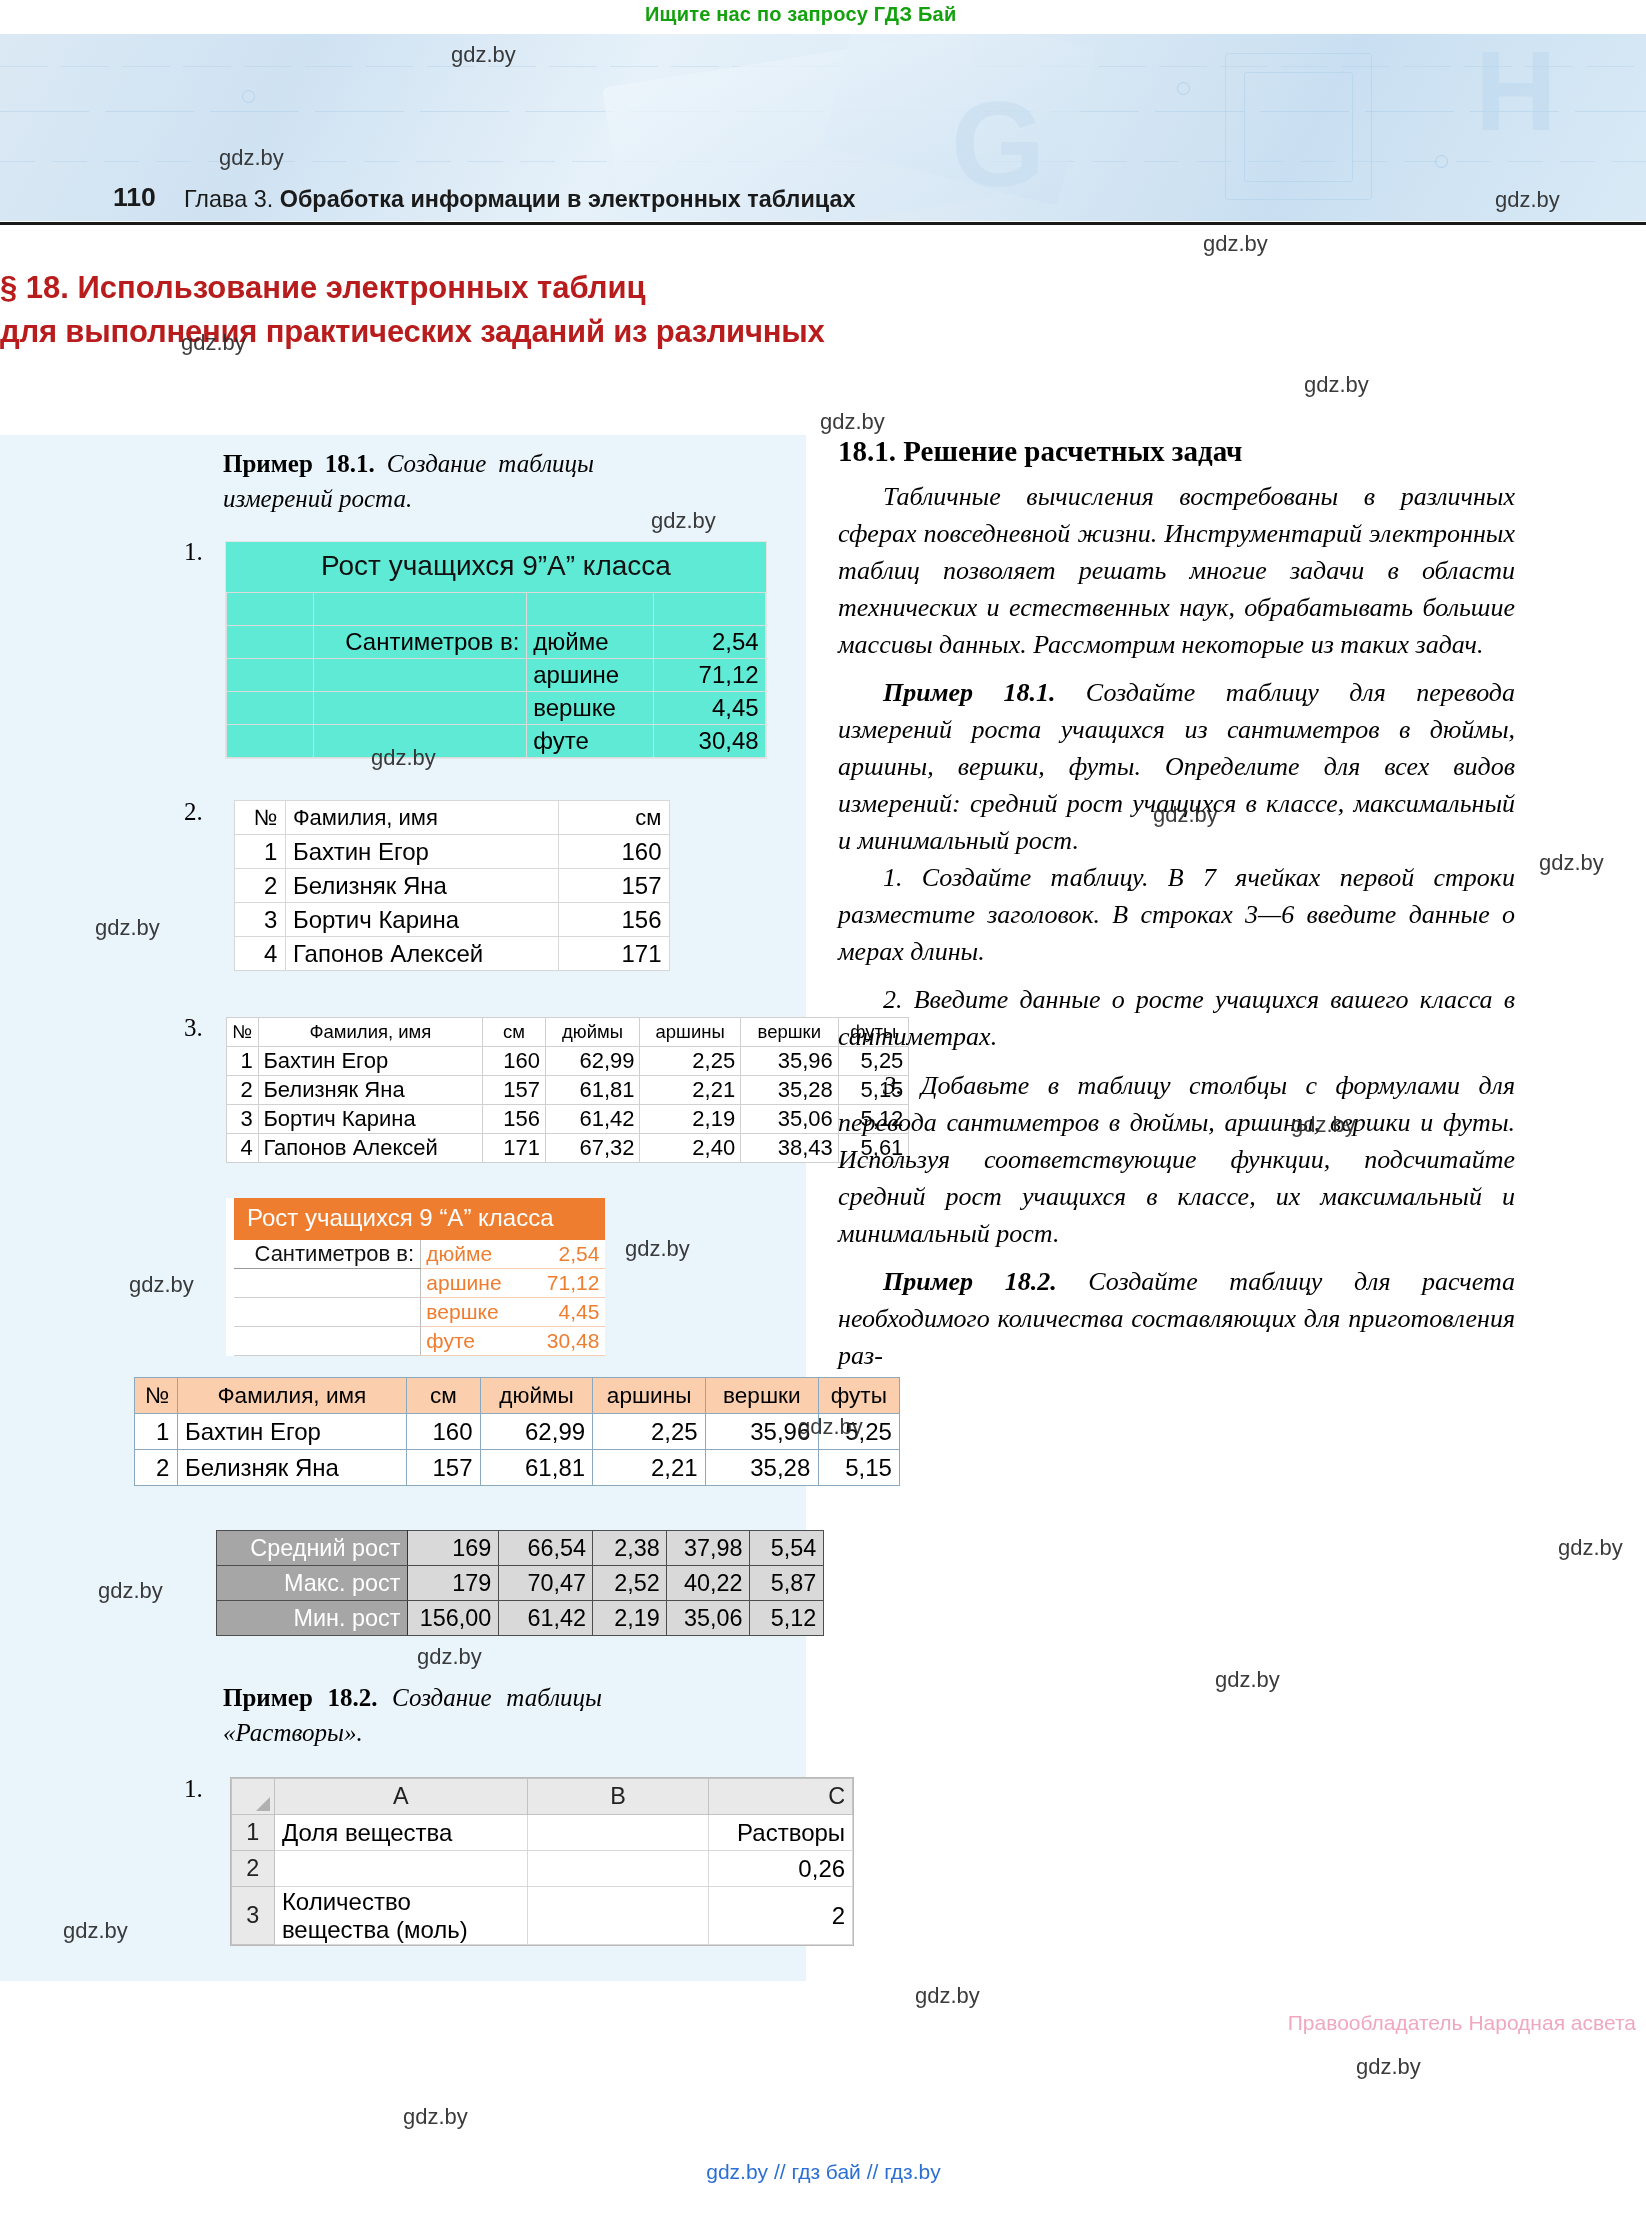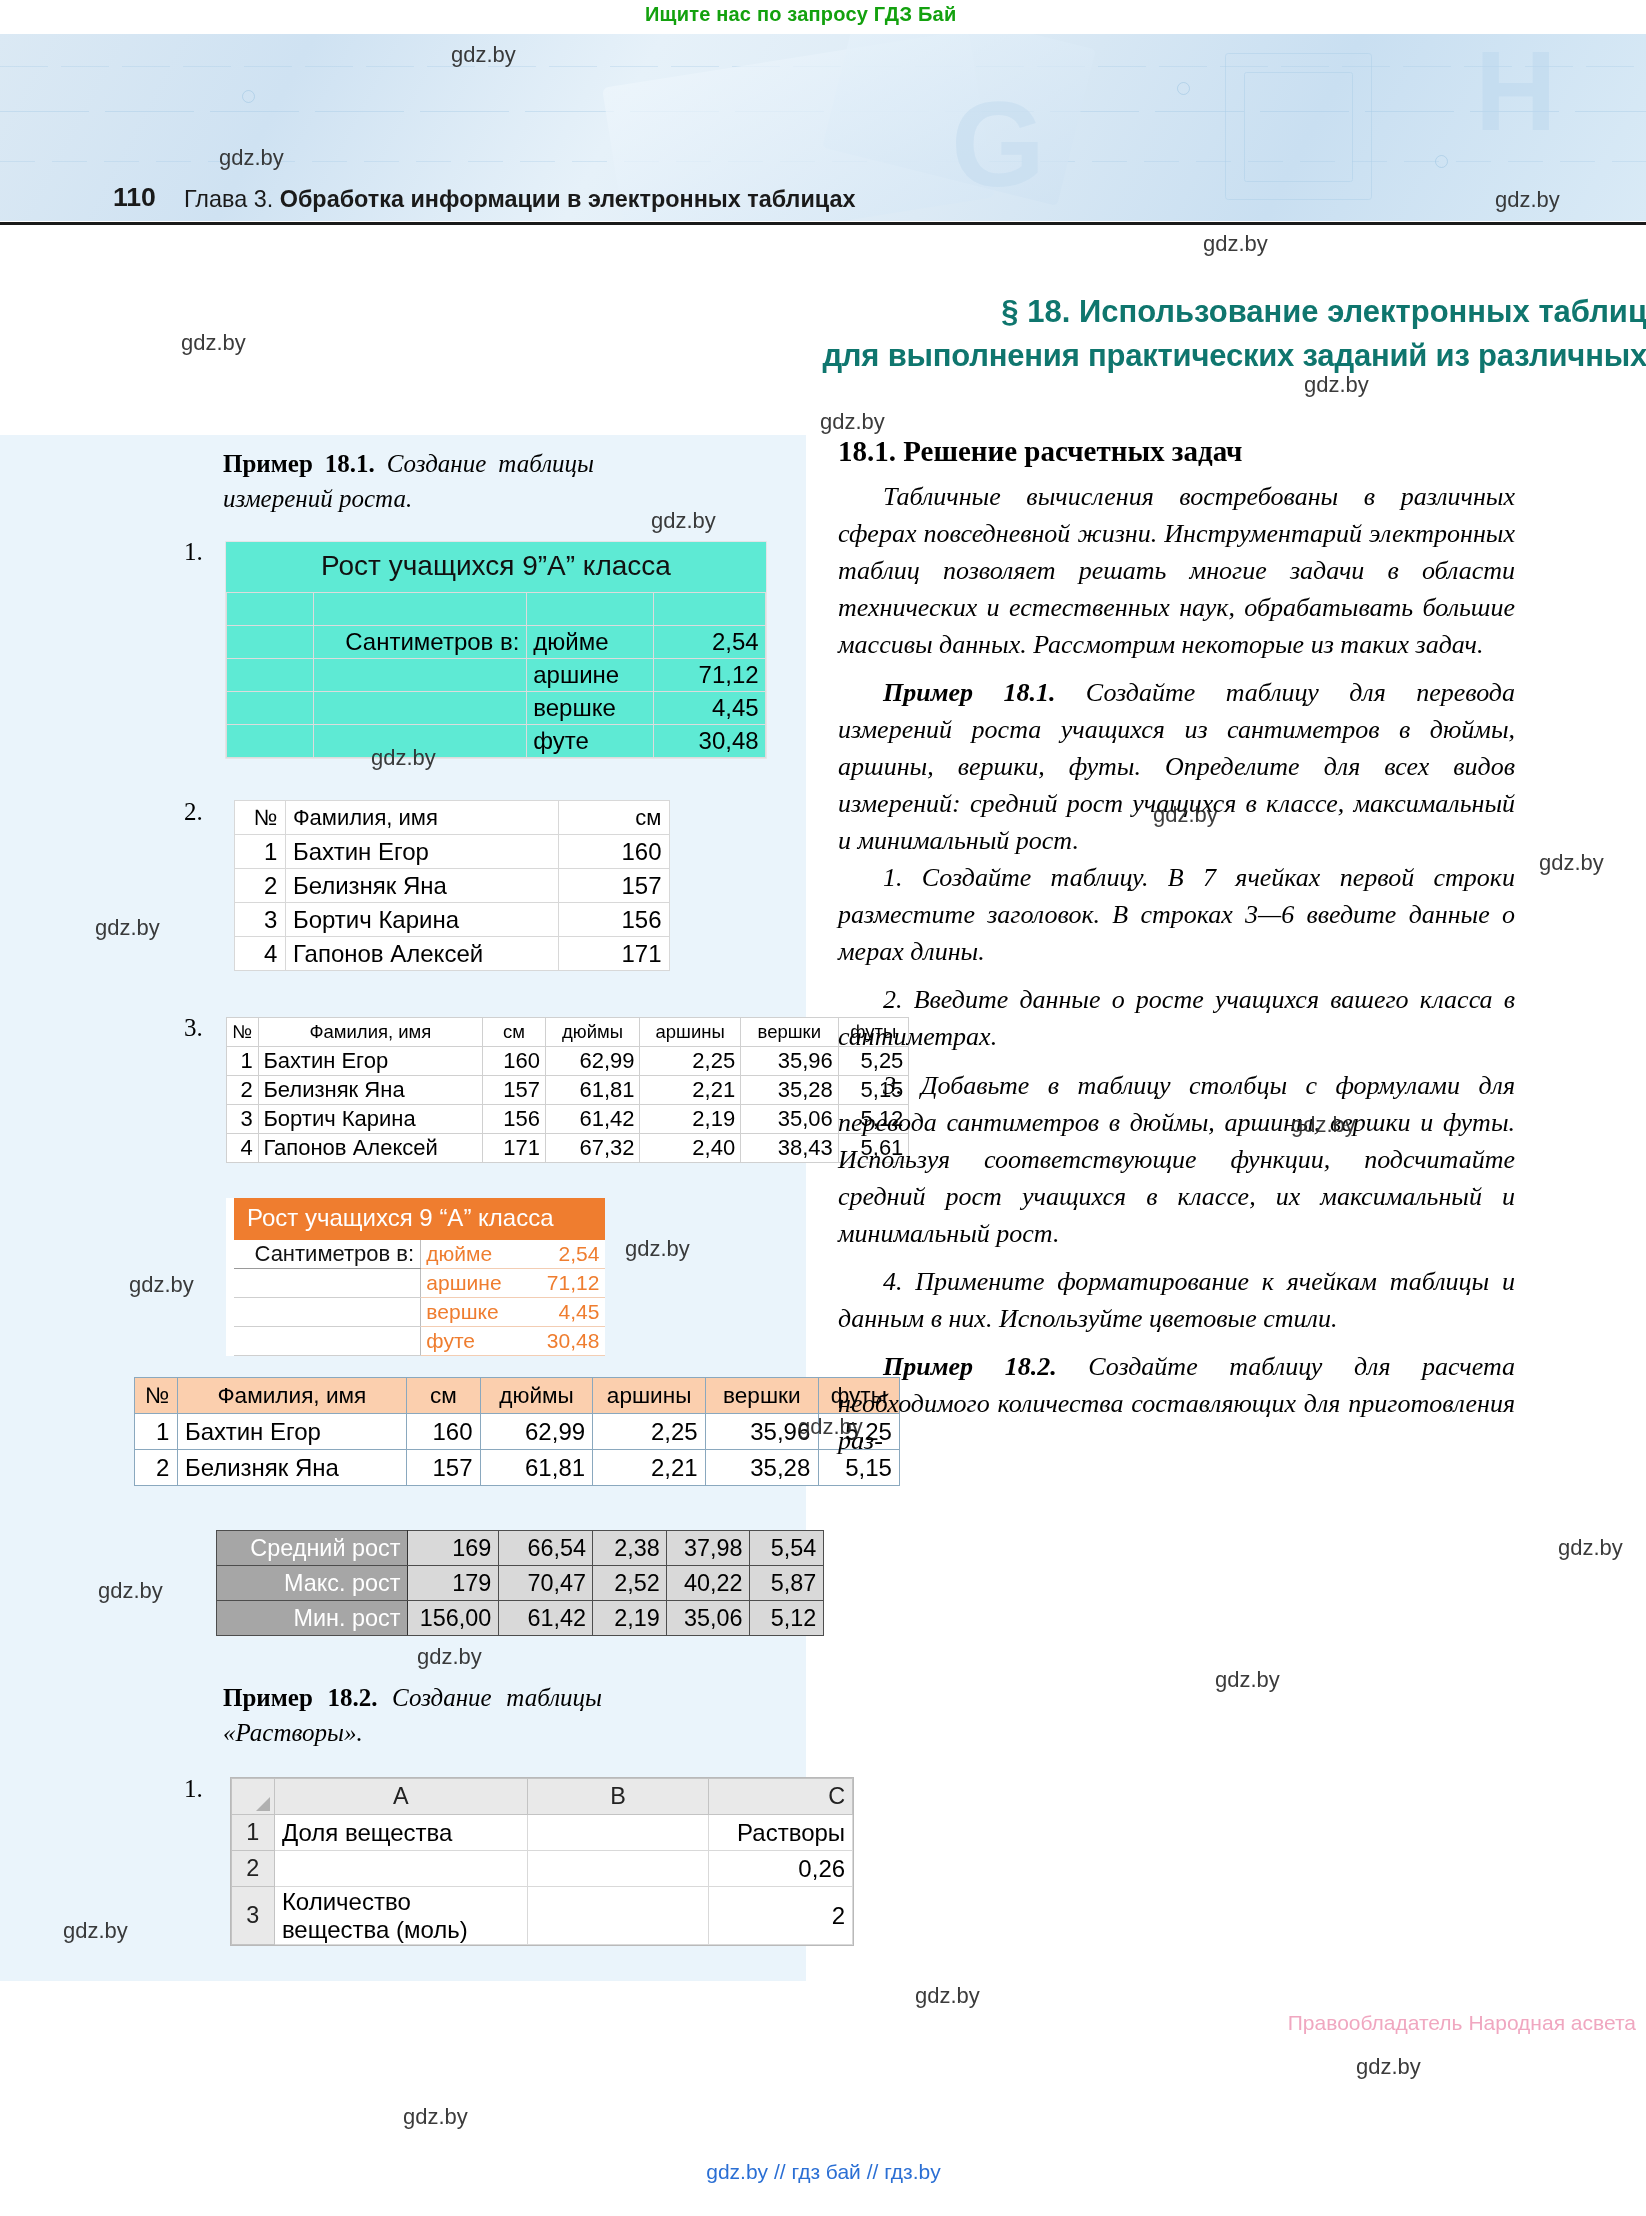--- a/index.html
+++ b/index.html
@@ -31,22 +31,22 @@
       font-family:"Liberation Sans",sans-serif;font-weight:bold;}
 
   .pagenum{position:absolute;left:113px;top:182px;font-family:"Liberation Sans",sans-serif;
       font-weight:bold;font-size:26.6px;color:#1a1a1a;}
   .chaptitle{position:absolute;left:184px;top:186px;font-family:"Liberation Sans",sans-serif;
       font-size:23.4px;color:#1a1a1a;white-space:nowrap;}
   .chaptitle b{font-weight:bold;}
   .headrule{position:absolute;left:0;top:222px;width:1647px;height:3.2px;background:#1a1a1a;}
 
   
-  .sect-title{position:absolute;left:0;top:266px;width:1647px;text-align:right;
-      font-family:"Liberation Sans",sans-serif;font-weight:bold;font-size:31px;line-height:44px;color:#0f766e;margin-top:24px;}
+  .sect-title{position:absolute;left:0;top:266px;width:1647px;text-align:left;
+      font-family:"Liberation Sans",sans-serif;font-weight:bold;font-size:31px;line-height:44px;color:#b91c1c;}
   .sect-title .l2{letter-spacing:-0.2px;}
 
   
   .leftpanel{position:absolute;left:0;top:435px;width:806px;height:1546px;background:#eaf4fb;}
   .ex-lead{position:absolute;left:223px;top:446px;width:371px;font-size:25px;line-height:35px;text-align:justify;}
   .ex-lead b{font-family:"Liberation Serif",serif;font-weight:bold;}
   .ex-lead i{font-style:italic;}
 
   .stepnum{position:absolute;font-size:25px;font-family:"Liberation Serif",serif;}
 
@@ -437,21 +437,20 @@
     </table>
 </div>
 
 <div class="rc">
   <h3>18.1. Решение расчетных задач</h3>
   <p>Табличные вычисления востребованы в различных сферах повседневной жизни. Инструментарий электронных таблиц позволяет решать многие задачи в области технических и естественных наук, обрабатывать большие массивы данных. Рассмотрим некоторые из таких задач.</p>
   <p style="margin-top:11.3px"><b>Пример 18.1.</b><span> Создайте таблицу для перевода измерений роста учащихся из сантиметров в дюймы, аршины, вершки, футы. Определите для всех видов измерений: средний рост учащихся в классе, максимальный и минимальный рост.</span></p>
   <p style="margin-top:0">1. Создайте таблицу. В 7 ячейках первой строки разместите заголовок. В строках 3—6 введите данные о мерах длины.</p>
   <p style="margin-top:11.3px">2. Введите данные о росте учащихся вашего класса в сантиметрах.</p>
   <p style="margin-top:11.3px">3. Добавьте в таблицу столбцы с формулами для перевода сантиметров в дюймы, аршины, вершки и футы. Используя соответствующие функции, подсчитайте средний рост учащихся в классе, их максимальный и минимальный рост.</p>
-  <p style="margin-top:11.3px">4. Примените форматирование к ячейкам таблицы и данным в них. Используйте цветовые стили.</p>
   <p style="margin-top:11.3px"><b>Пример 18.2.</b><span> Создайте таблицу для расчета необходимого количества составляющих для приготовления раз-</span></p>
 </div>
 
 <div class="wm" style="left:451px;top:42px">gdz.by</div>
 <div class="wm" style="left:219px;top:145px">gdz.by</div>
 <div class="wm" style="left:1495px;top:187px">gdz.by</div>
 <div class="wm" style="left:1203px;top:231px">gdz.by</div>
 <div class="wm" style="left:181px;top:330px">gdz.by</div>
 <div class="wm" style="left:1304px;top:372px">gdz.by</div>
 <div class="wm" style="left:820px;top:409px">gdz.by</div>

